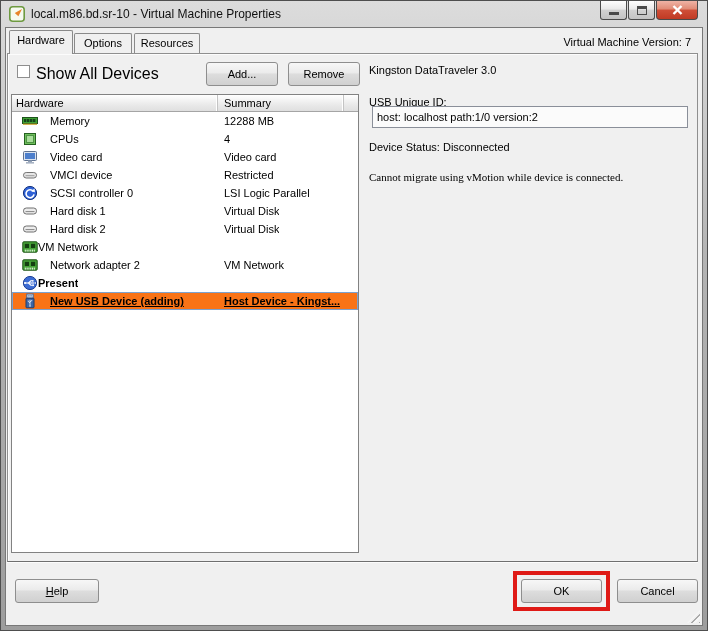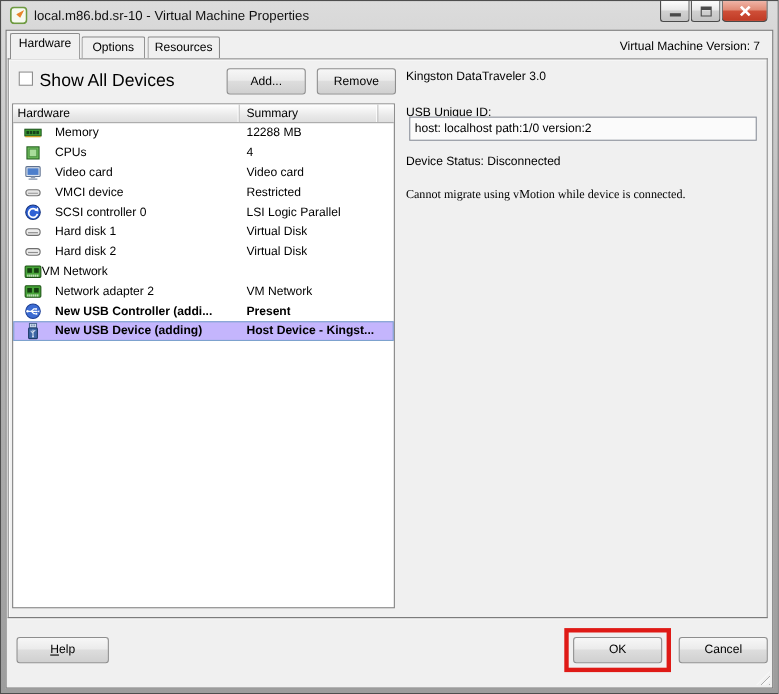--- a/index.html
+++ b/index.html
@@ -41,21 +41,21 @@
   
   .hw-table{position:absolute;left:3px;top:40px;width:348px;height:459px;background:#fff;border:1px solid #828282;}
   .hw-header{display:flex;height:17px;background:linear-gradient(#ffffff,#eaeaea 60%,#dfdfdf);border-bottom:1px solid #a5a5a5;}
   .hw-h-cell{font-size:11px;color:#000;display:flex;align-items:center;padding-left:4px;
     border-right:1px solid #c4c4c4;box-shadow:inset -1px 0 0 #fff;}
   .hw-h-cell.c1{width:206px;}
   .hw-h-cell.c2{width:126px;padding-left:6px;}
   .hw-h-cell.c3{flex:1;border-right:none;box-shadow:none;}
   .hw-row{display:flex;align-items:center;height:18px;padding-left:10px;font-size:11px;color:#000;}
   .hw-row.bold{font-weight:bold;}
-  .hw-row.selected{background:#c4b5fd;outline:1px solid #7da2ce;outline-offset:-1px;}
+  .hw-row.selected{background:#f97316;outline:1px solid #7da2ce;outline-offset:-1px;text-decoration:underline;}
   .hw-icon{width:16px;height:16px;flex:0 0 16px;}
   .hw-icon svg{width:16px;height:16px;display:block;}
   .hw-name{margin-left:12px;width:174px;white-space:nowrap;overflow:hidden;}
   .hw-summary{white-space:nowrap;overflow:hidden;}
   
   .details{position:absolute;left:361px;top:10px;width:322px;font-size:11px;color:#000;}
   .d-name{position:absolute;left:0;top:0;}
   .d-label{position:absolute;left:0;top:32px;}
   .d-box{position:absolute;left:3px;top:42px;width:316px;height:22px;background:#fbfbfb;
     border:1px solid #8a8f99;line-height:20px;padding-left:4px;white-space:nowrap;overflow:hidden;}
@@ -245,21 +245,20 @@
                     <path d="M2.8 8 H12"></path>
                     <path d="M6.5 8 L8.8 5.8 H10.2"></path>
                     <path d="M6.5 8 L8.8 10.2 H10.2"></path>
                   </g>
                   <circle cx="3" cy="8" r="1.1" fill="#fff"></circle>
                   <circle cx="10.8" cy="5.8" r="0.9" fill="#fff"></circle>
                   <rect x="10.2" y="9.4" width="1.7" height="1.7" fill="#fff"></rect>
                   <path d="M12 8 l1.8 -1 v2 Z" fill="#fff"></path>
                 </svg>
               </span>
-              <span class="hw-name">New USB Controller (addi...</span>
               <span class="hw-summary">Present</span>
             </div>
             <div class="hw-row bold selected">
               <span class="hw-icon">
                 <svg viewBox="0 0 16 16">
                   <rect x="4.8" y="1" width="6.4" height="4.2" fill="#cfdded" stroke="#4c6690"></rect>
                   <rect x="6.2" y="2" width="1.4" height="1.6" fill="#7d94b5"></rect>
                   <rect x="8.4" y="2" width="1.4" height="1.6" fill="#7d94b5"></rect>
                   <rect x="4" y="5.2" width="8" height="9.6" rx="0.8" fill="#3d66a6" stroke="#1f3c6b"></rect>
                   <g stroke="#e8eef8" stroke-width="0.9" fill="none">

